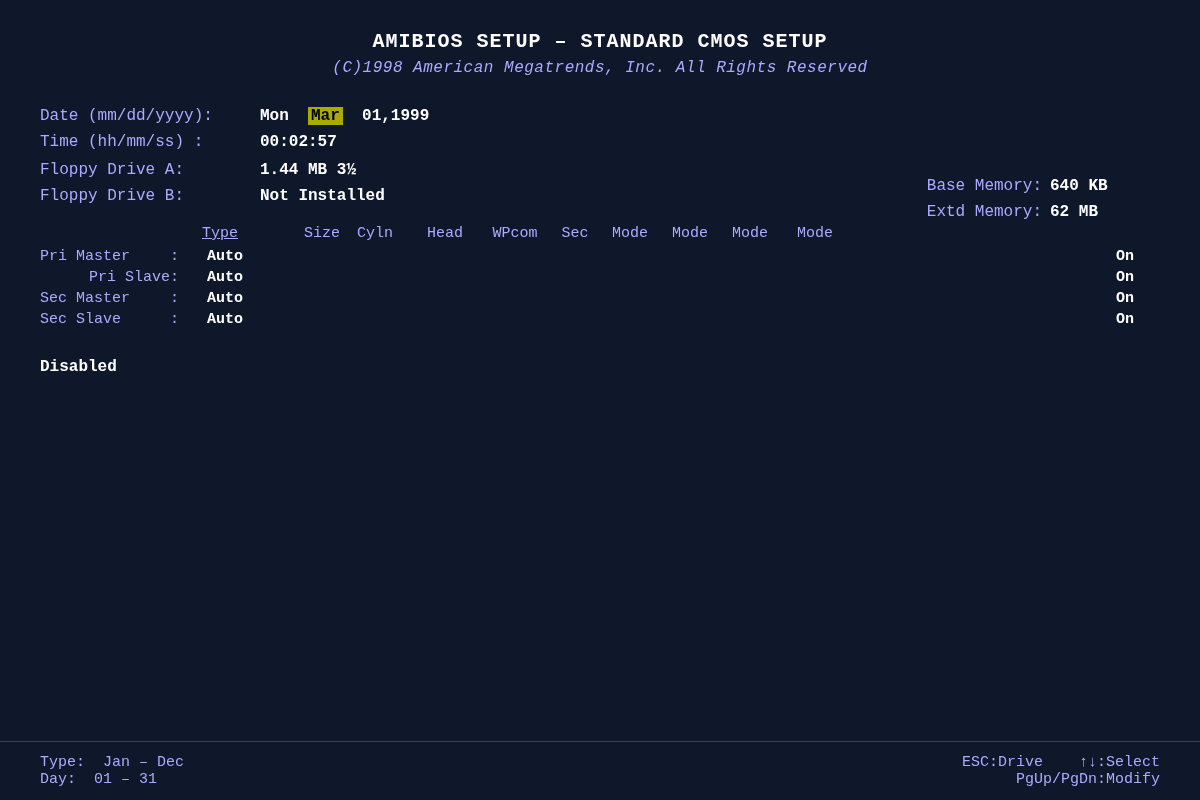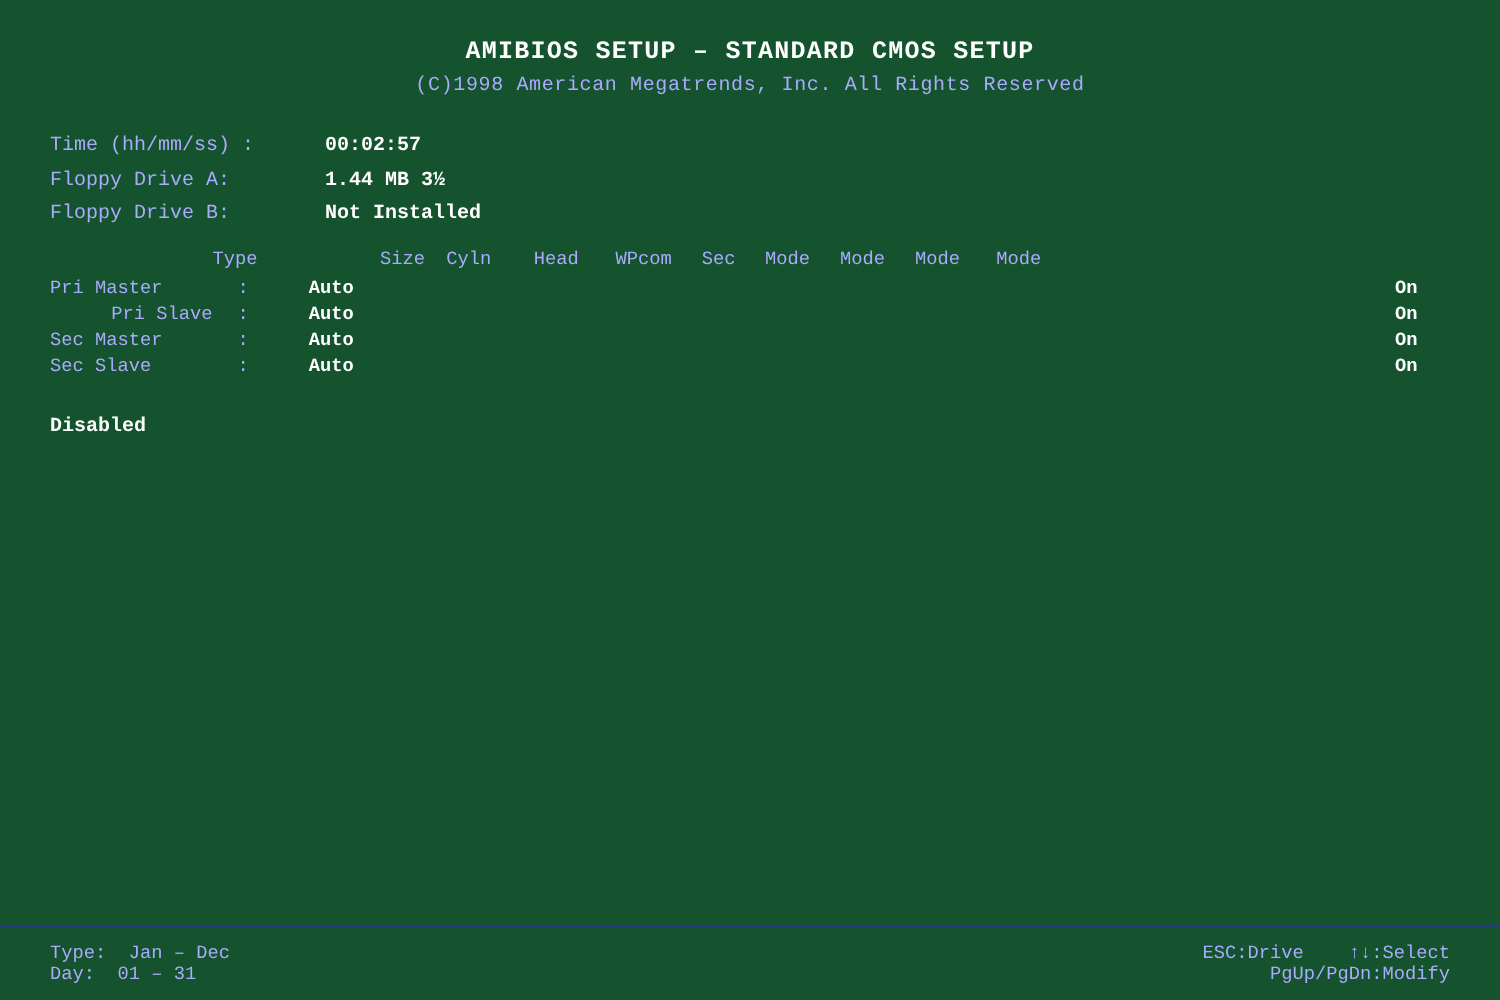--- a/index.html
+++ b/index.html
@@ -14,21 +14,21 @@
       background-color: #0000aa;
       font-family: 'Courier New', Courier, monospace;
       color: #aaaaff;
       overflow: hidden;
       position: relative;
     }
 
     .screen {
       width: 1200px;
       height: 800px;
-      background-color: #14532d;
+      background-color: #0f172a;
       padding: 20px 40px;
       position: relative;
     }
 
     .header {
       text-align: center;
       margin-bottom: 30px;
       padding-top: 10px;
     }
 
@@ -37,20 +37,21 @@
       font-size: 20px;
       font-weight: bold;
       letter-spacing: 1px;
       margin-bottom: 6px;
     }
 
     .header-copyright {
       color: #aaaaff;
       font-size: 16px;
       letter-spacing: 0.5px;
+      font-style: italic;
     }
 
     .section {
       margin-bottom: 20px;
     }
 
     .row {
       display: flex;
       align-items: center;
       margin-bottom: 8px;
@@ -96,21 +97,20 @@
       margin-top: 10px;
       margin-bottom: 20px;
     }
 
     .drive-row {
       display: flex;
       align-items: center;
       font-size: 15px;
       margin-bottom: 4px;
       color: #aaaaff;
-      gap: 20px;
     }
 
     .boot-row {
       margin-top: 30px;
       display: flex;
       align-items: center;
       font-size: 16px;
     }
 
     .boot-label {
@@ -156,45 +156,63 @@
 
 <div class="screen">
 
   <div class="header">
     <div class="header-title">AMIBIOS SETUP – STANDARD CMOS SETUP</div>
     <div class="header-copyright">(C)1998 American Megatrends, Inc. All Rights Reserved</div>
   </div>
 
   <div style="position:relative; margin-bottom: 10px;">
 
+    <div class="row">
+      <span class="label">Date (mm/dd/yyyy):</span>
+      <span class="value">
+        <span>Mon</span>
+        &nbsp;<span class="highlight">Mar</span>&nbsp;
+        <span>01,1999</span>
+      </span>
+    </div>
 
     <div class="row">
       <span class="label">Time (hh/mm/ss)  :</span>
       <span class="value">00:02:57</span>
     </div>
 
+    <div class="memory-section">
+      <div class="right-info-row">
+        <span class="right-label">Base Memory:</span>
+        <span class="right-value">640 KB</span>
+      </div>
+      <div class="right-info-row">
+        <span class="right-label">Extd Memory:</span>
+        <span class="right-value">62 MB</span>
+      </div>
+    </div>
   </div>
 
   <div class="section drive-section">
     <div class="row">
       <span class="label">Floppy Drive A:</span>
       <span class="value">1.44 MB 3½</span>
     </div>
     <div class="row">
       <span class="label">Floppy Drive B:</span>
       <span class="value">Not Installed</span>
     </div>
   </div>
 
   <div class="section">
 
 
     <div style="display:flex; font-size:15px; color:#aaaaff; margin-bottom:6px;">
       <div style="width:130px;"></div>
-      <div style="width:100px; ">Type</div>
+      <div style="width:100px; text-align:center;text-decoration:underline;">Type</div>
       <div style="width:70px; text-align:right;">Size</div>
       <div style="width:70px; text-align:center;">Cyln</div>
       <div style="width:70px; text-align:center;">Head</div>
       <div style="width:70px; text-align:center;">WPcom</div>
       <div style="width:50px; text-align:center;">Sec</div>
       <div style="width:60px; text-align:center;">Mode</div>
       <div style="width:60px; text-align:center;">Mode</div>
       <div style="width:60px; text-align:center;">Mode</div>
       <div style="width:70px; text-align:center;">Mode</div>
     </div>

